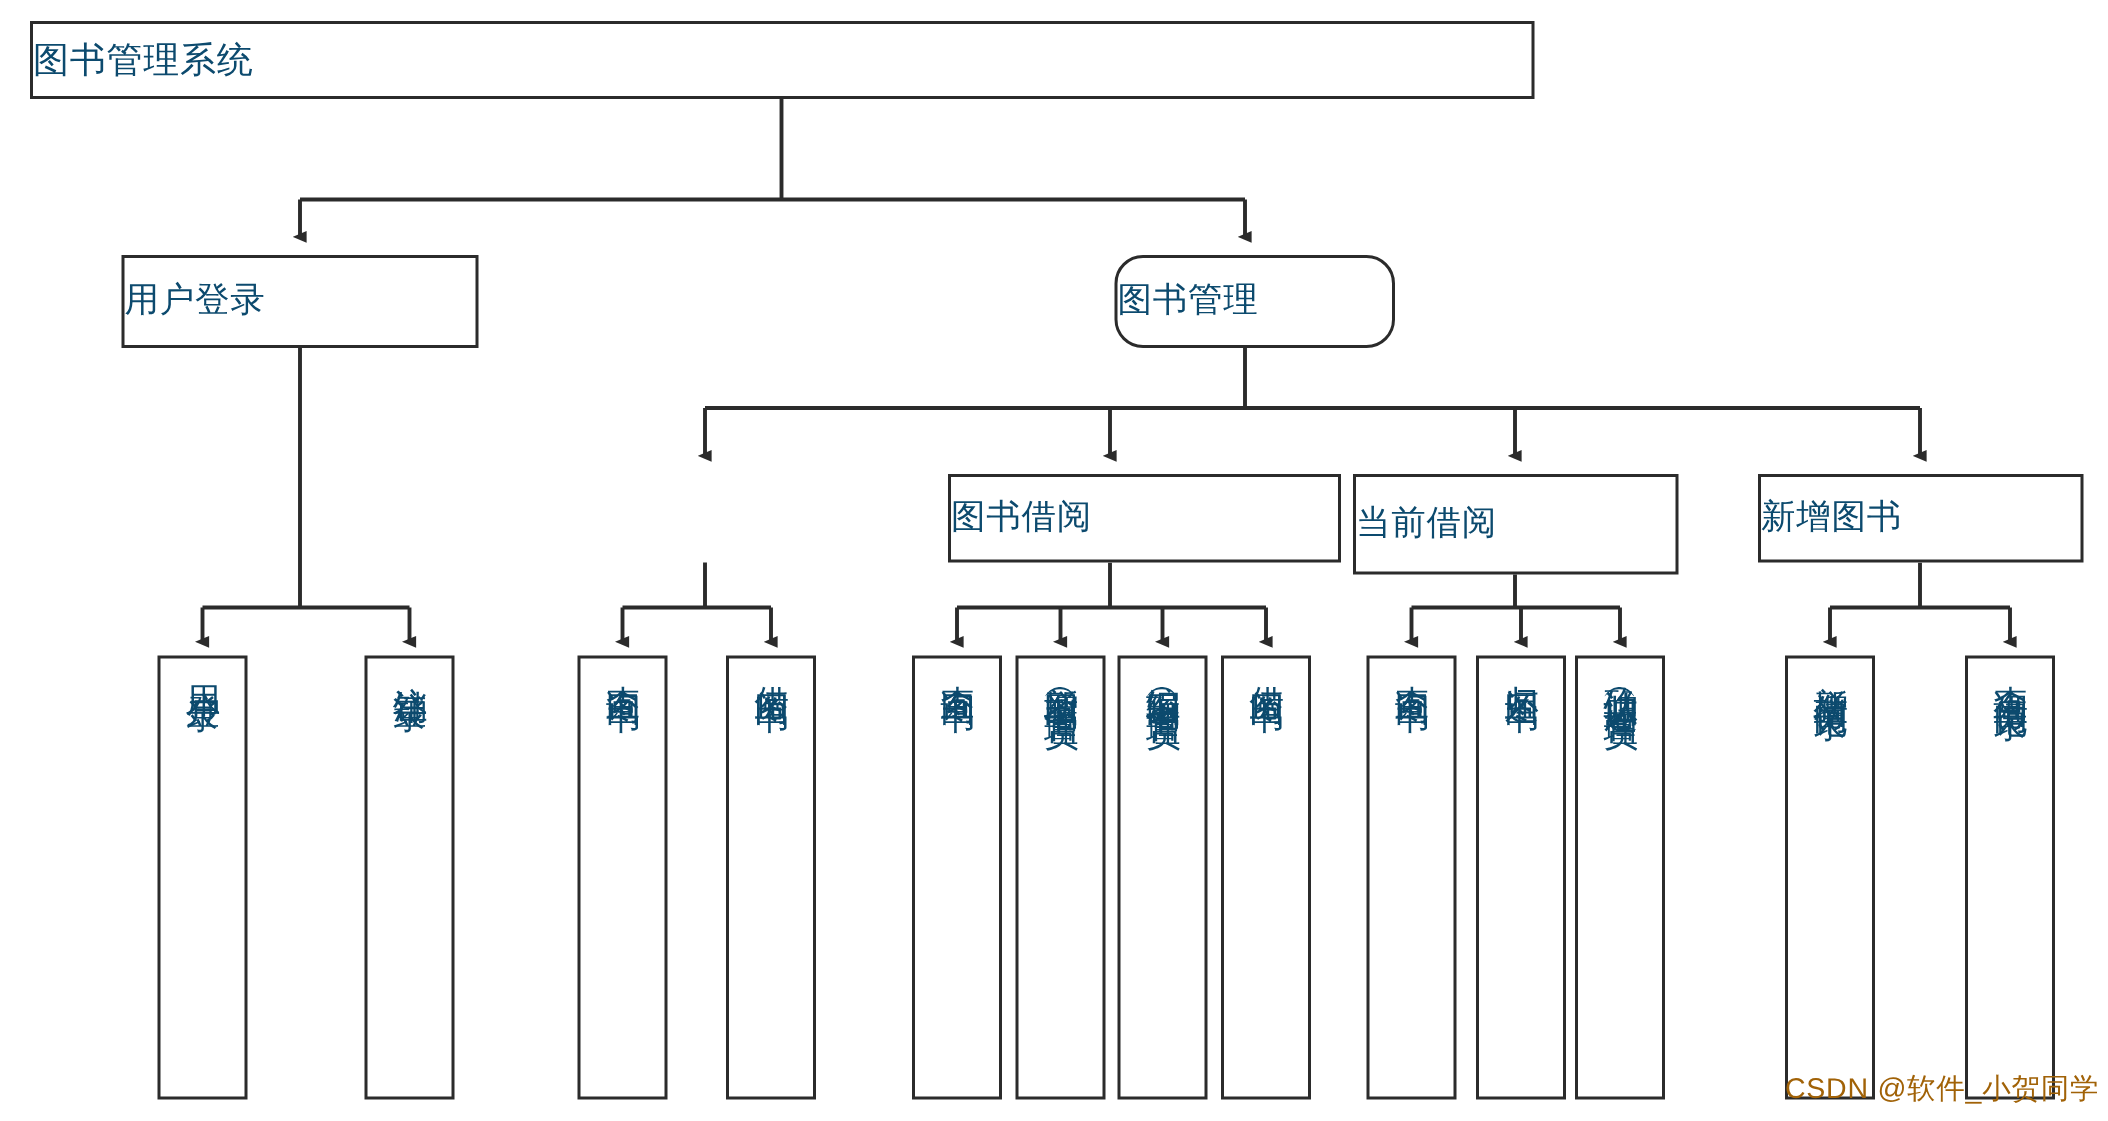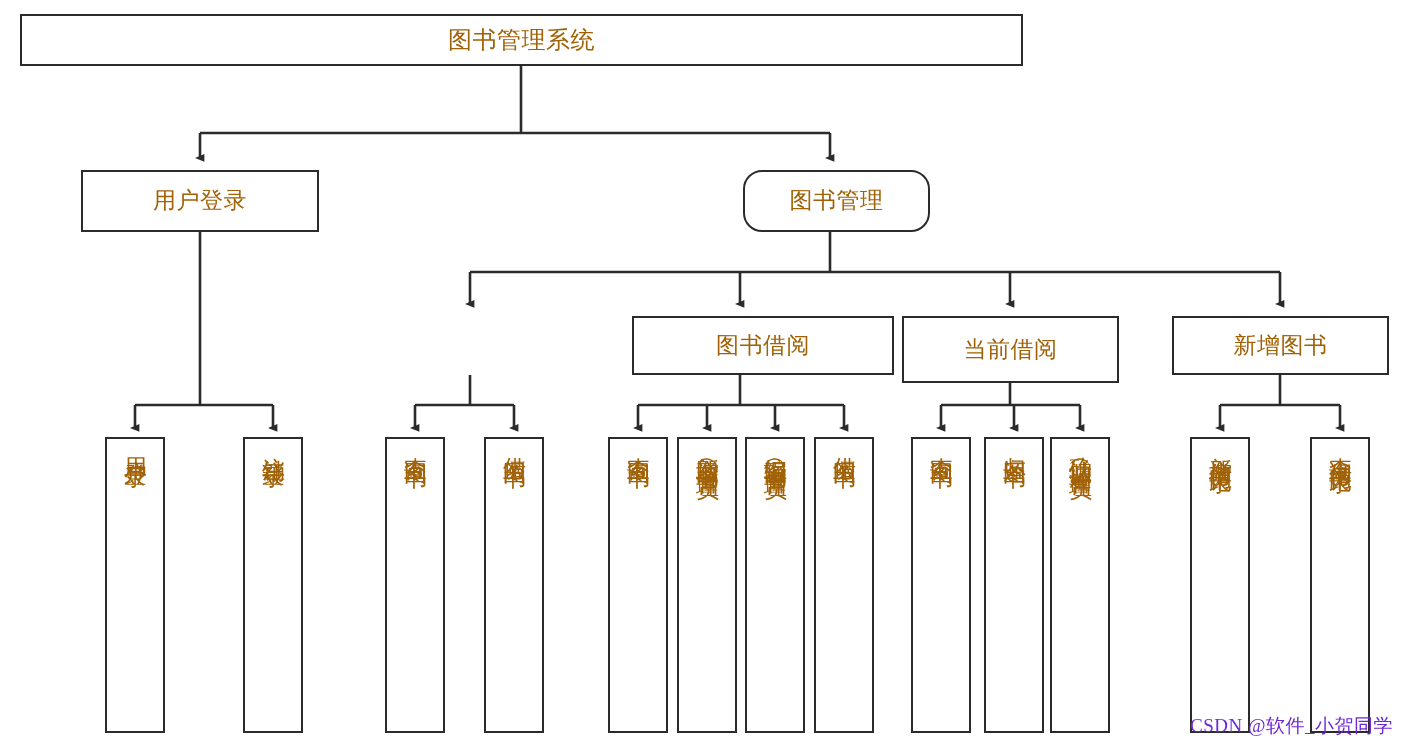--- a/index.html
+++ b/index.html
@@ -26,24 +26,22 @@
     height: 747px;
     pointer-events: none;
   }
   .node {
     position: absolute;
     box-sizing: border-box;
     background: #ffffff;
     border: 2.5px solid #2b2b2b;
     display: flex;
     align-items: center;
-    justify-content: center;
-    color: #a16207;
+    color: #0c4a6e;
     z-index: 2;
-    font-family: Liberation Serif, serif;
   }
   .node .label {
     display: block;
     text-align: center;
     line-height: 1.18;
     white-space: nowrap;
   }
   
   .node.h .label {
     font-size: 23px;
@@ -63,25 +61,25 @@
     font-size: 23px;
     line-height: 1.05;
     letter-spacing: 3px;
     margin: 0 auto;
   }
   .watermark {
     position: absolute;
     left: 1190px;
     top: 713px;
     font-size: 19px;
-    color: #6d28d9;
+    color: #a16207;
     letter-spacing: 0.5px;
     white-space: nowrap;
     z-index: 5;
-    font-family: Liberation Serif, serif;
+    font-family: Liberation Sans, sans-serif;
   }
 </style>
 </head>
 <body>
 
 <div id="canvas">
 
   <svg id="edges" viewBox="0 0 1405 747" xmlns="http://www.w3.org/2000/svg">
     <defs>
       <marker id="arrow" markerWidth="10" markerHeight="10" refX="5.2" refY="5" orient="auto" markerUnits="userSpaceOnUse">

